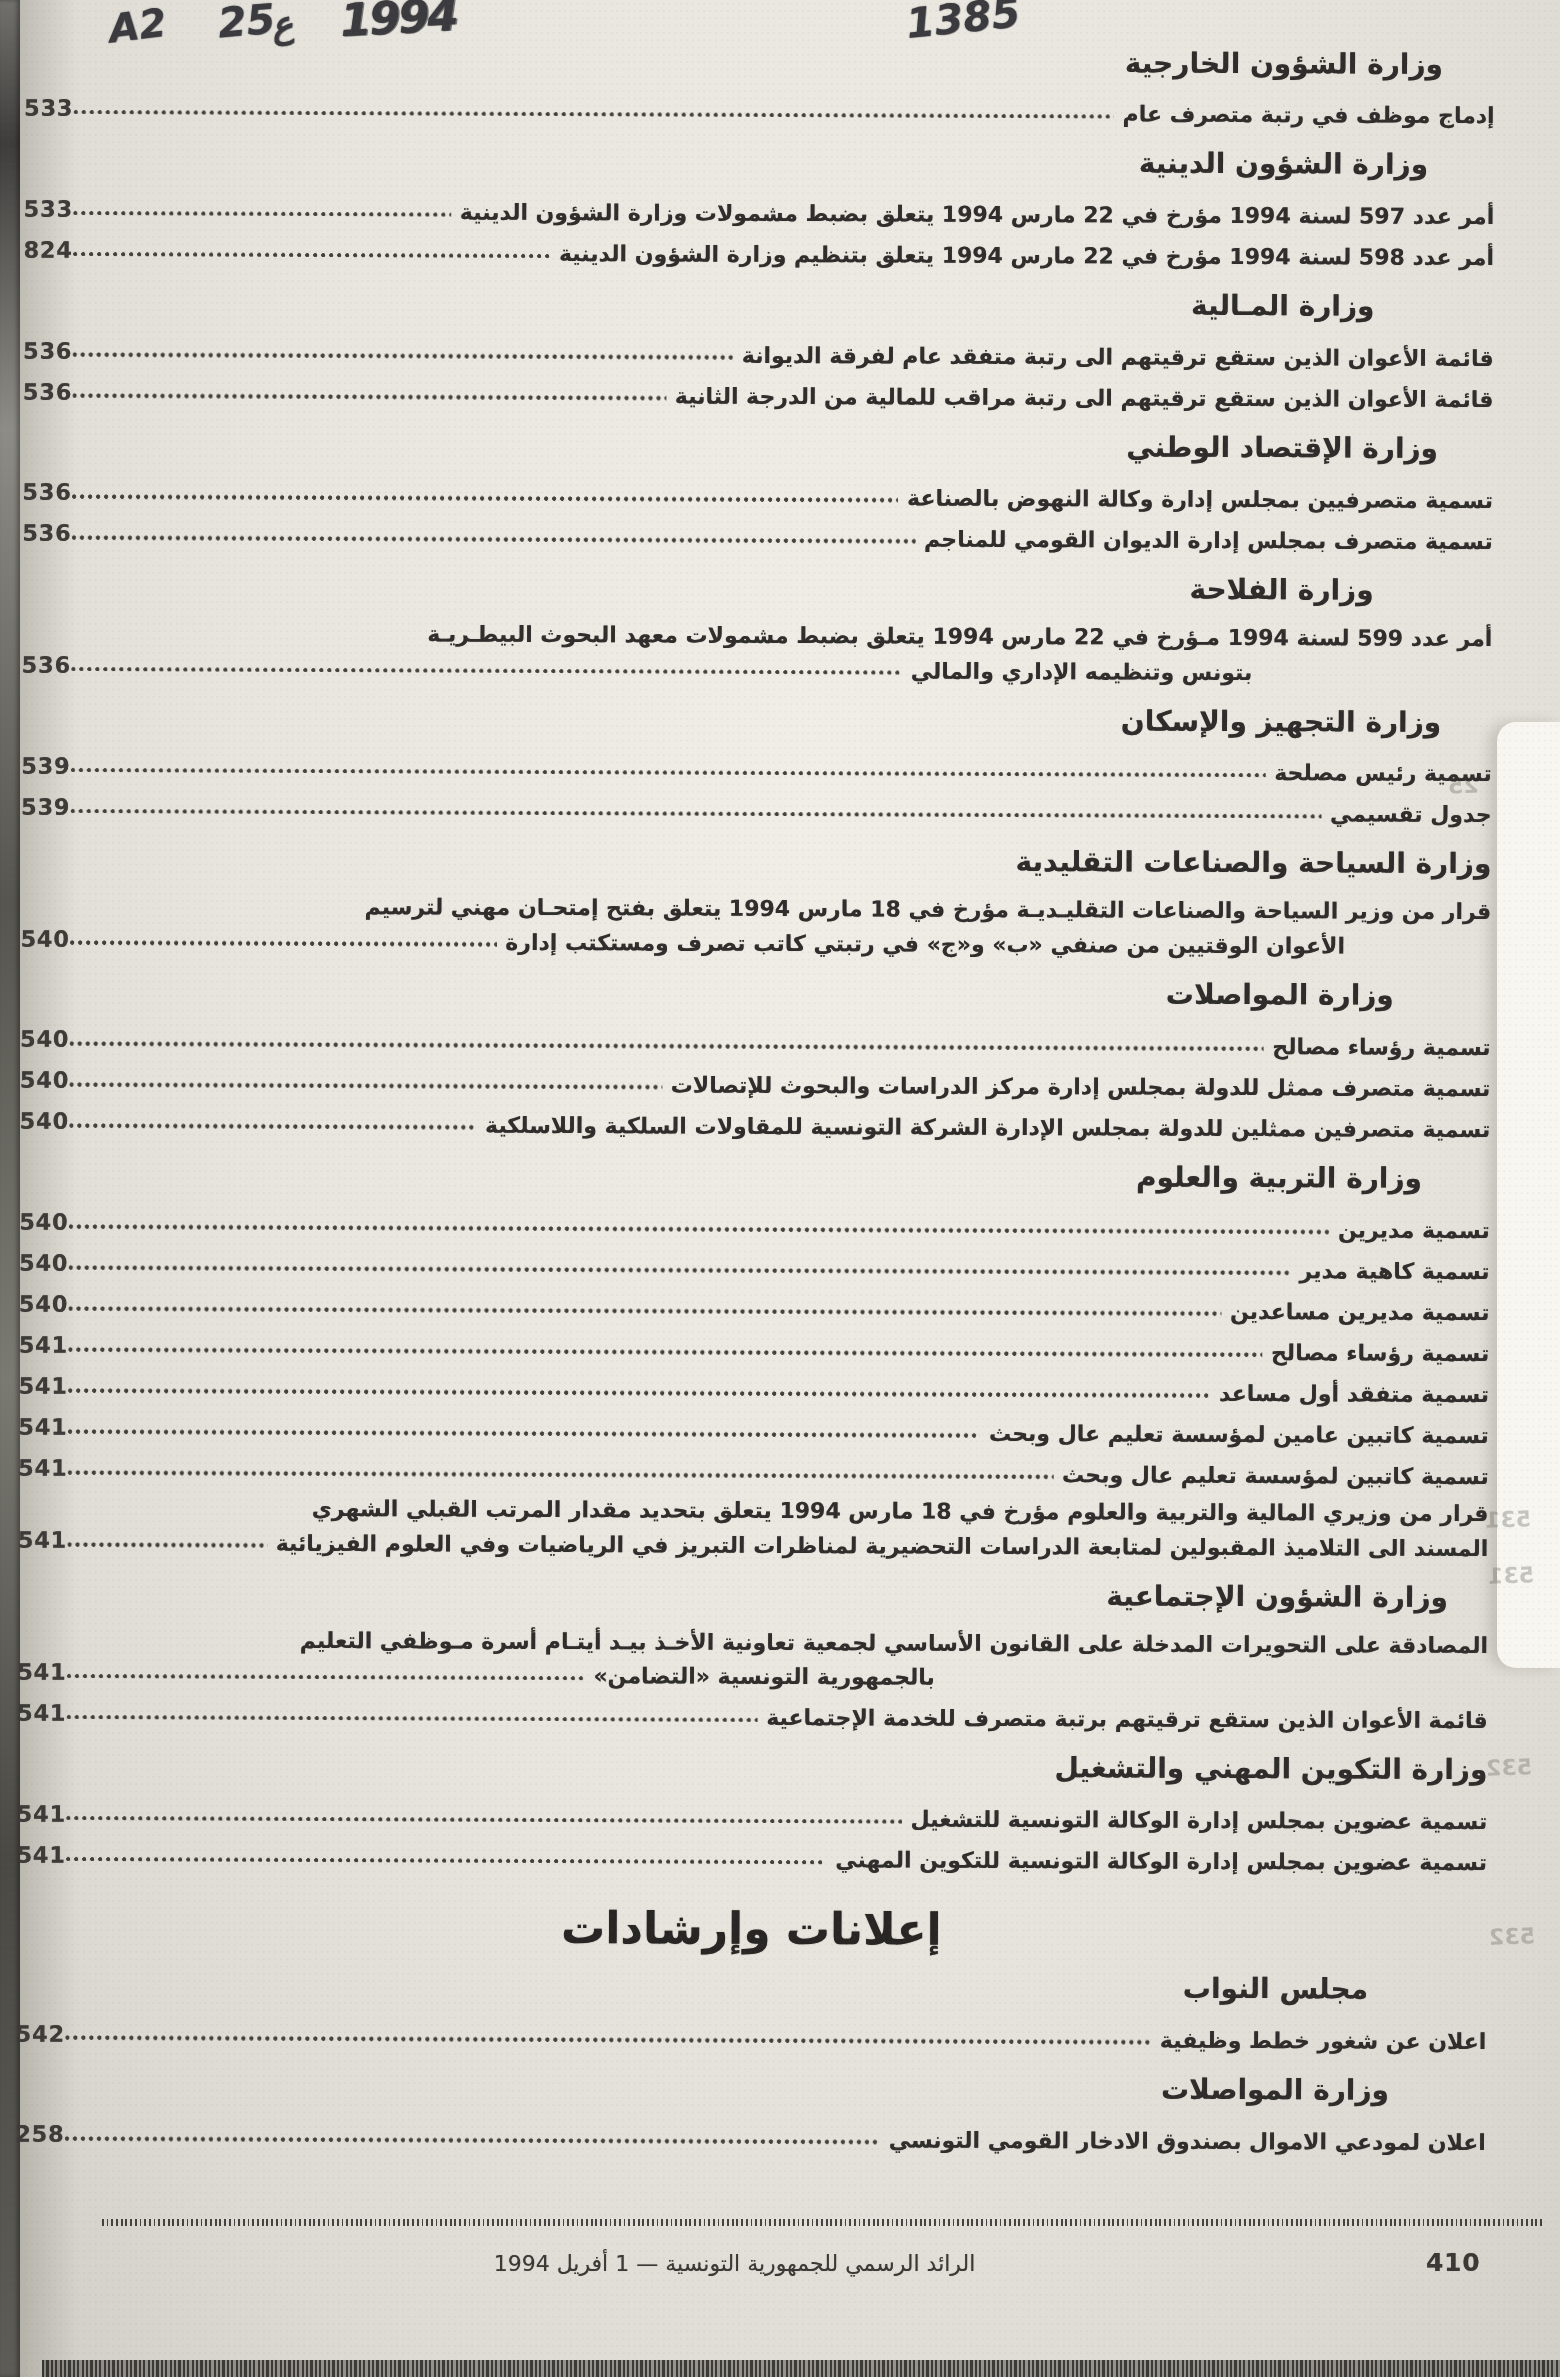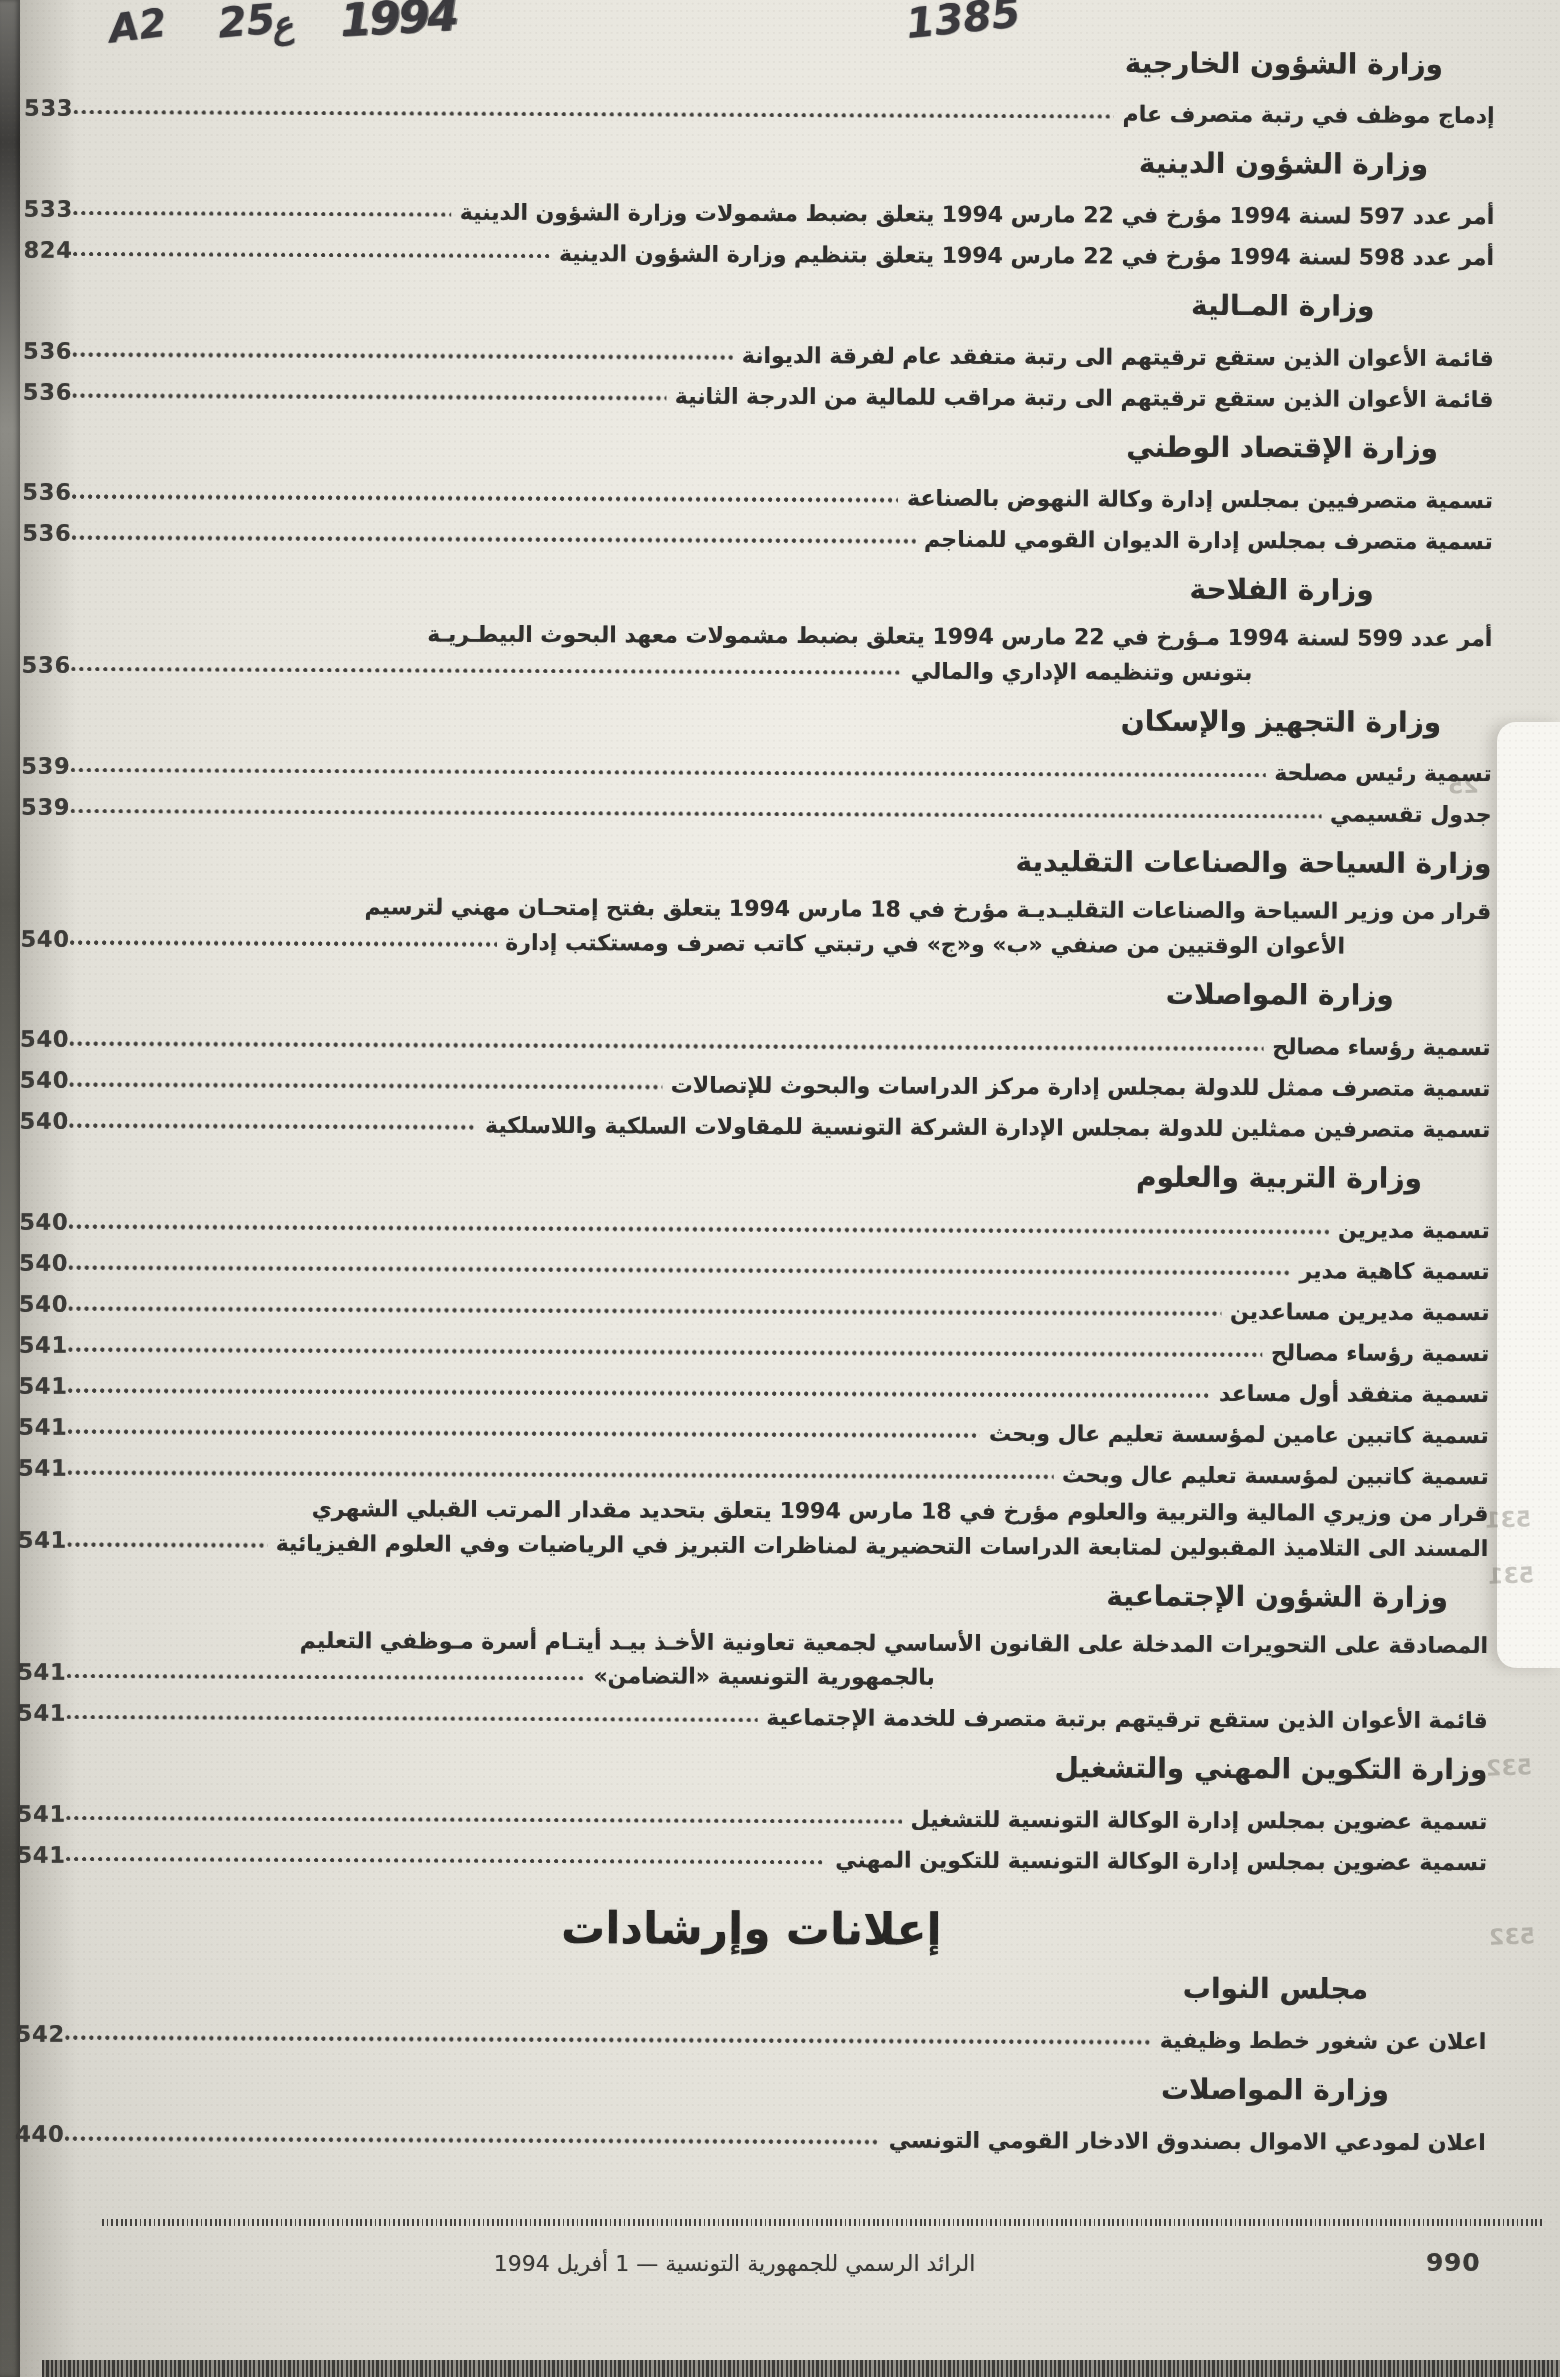--- a/index.html
+++ b/index.html
@@ -291,25 +291,25 @@
     </div>
     <div class="banner">إعلانات وإرشادات</div>
     <div class="toc-heading">مجلس النواب</div>
     <div class="entry-row">
       <span class="pnum">542</span>
       <span class="leader"></span>
       <span class="etext">اعلان عن شغور خطط وظيفية</span>
     </div>
     <div class="toc-heading">وزارة المواصلات</div>
     <div class="entry-row">
-      <span class="pnum">440</span>
+      <span class="pnum">258</span>
       <span class="leader"></span>
       <span class="etext">اعلان لمودعي الاموال بصندوق الادخار القومي التونسي</span>
     </div>
   </div>
 
 <div class="footer-rule"></div>
 <div class="footer-line">الرائد الرسمي للجمهورية التونسية — 1 أفريل 1994</div>
-<div class="footer-page">990</div>
+<div class="footer-page">410</div>
 
 <div class="bottom-band"></div>
 <div class="noise"></div>
 
 
 </body></html>

